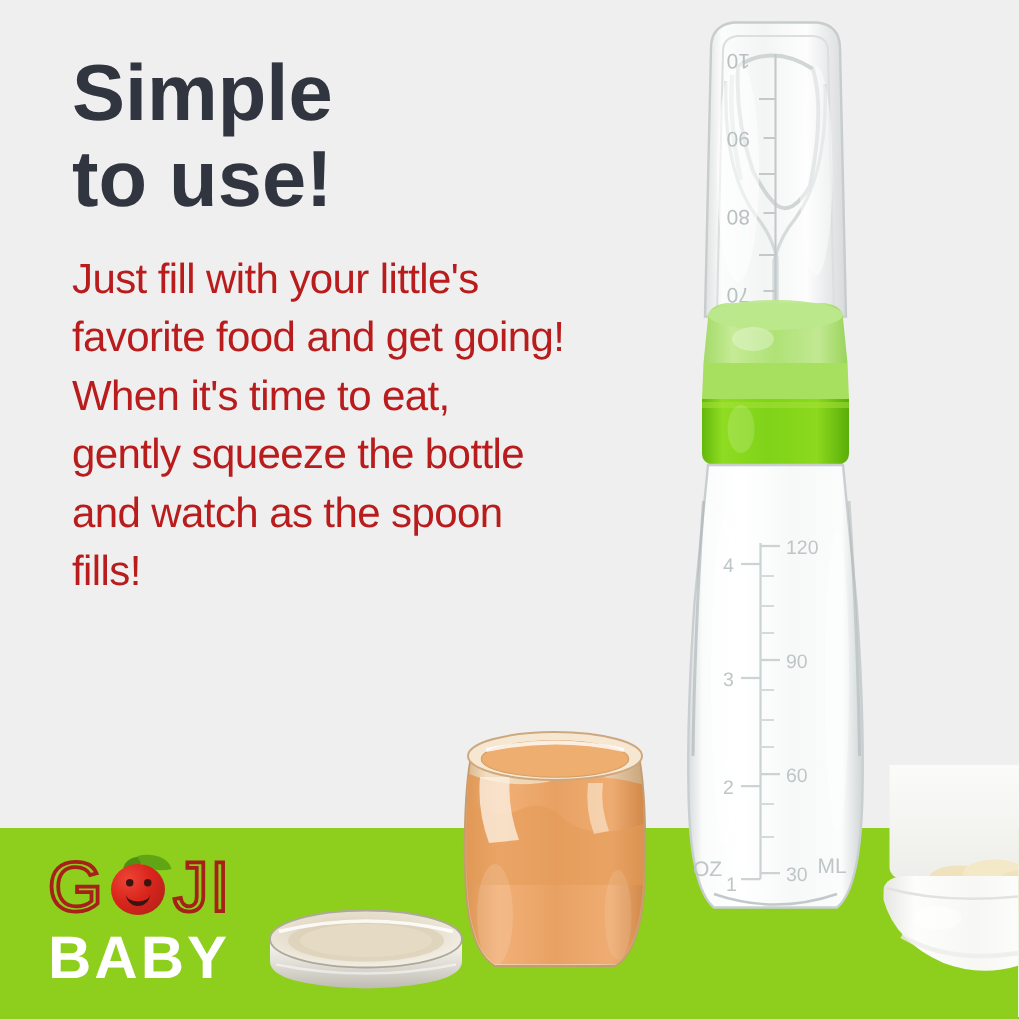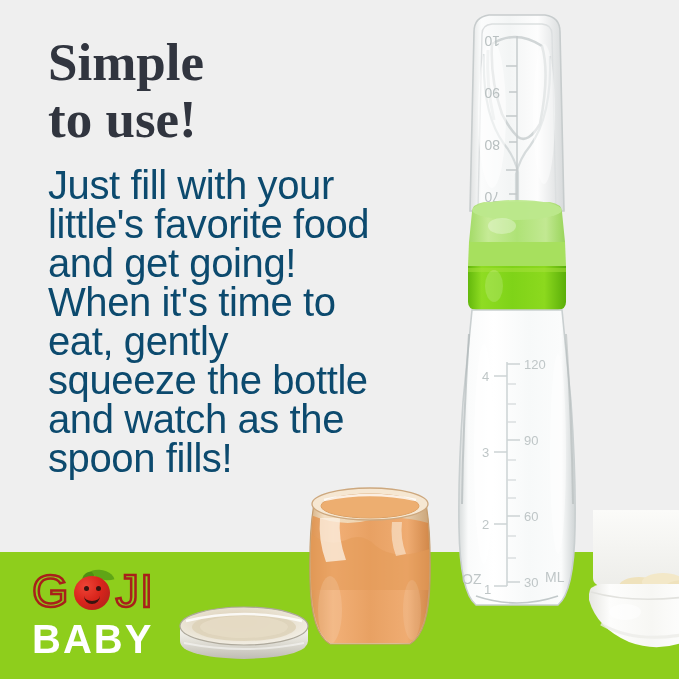--- a/index.html
+++ b/index.html
@@ -29,31 +29,31 @@
 
   
   .copy {
     position: absolute;
     left: 48px;
     top: 34px;
     width: 330px;
     z-index: 30;
   }
   .headline {
-    font-family: Liberation Serif, serif;
+    font-family: Liberation Sans, sans-serif;
     color: #31353F;
     font-size: 53px;
     line-height: 57px;
     letter-spacing: 0px;
     margin: 0 0 18px 0;
     white-space: pre-line;
   }
   .bodycopy {
-    color: #0c4a6e;
-    font-size: 40px;
+    color: #b91c1c;
+    font-size: 28px;
     line-height: 39px;
     letter-spacing: -0.4px;
     margin: 0;
     font-weight: 400;
   }
 
   
   .logo {
     position: absolute;
     left: 32px;

